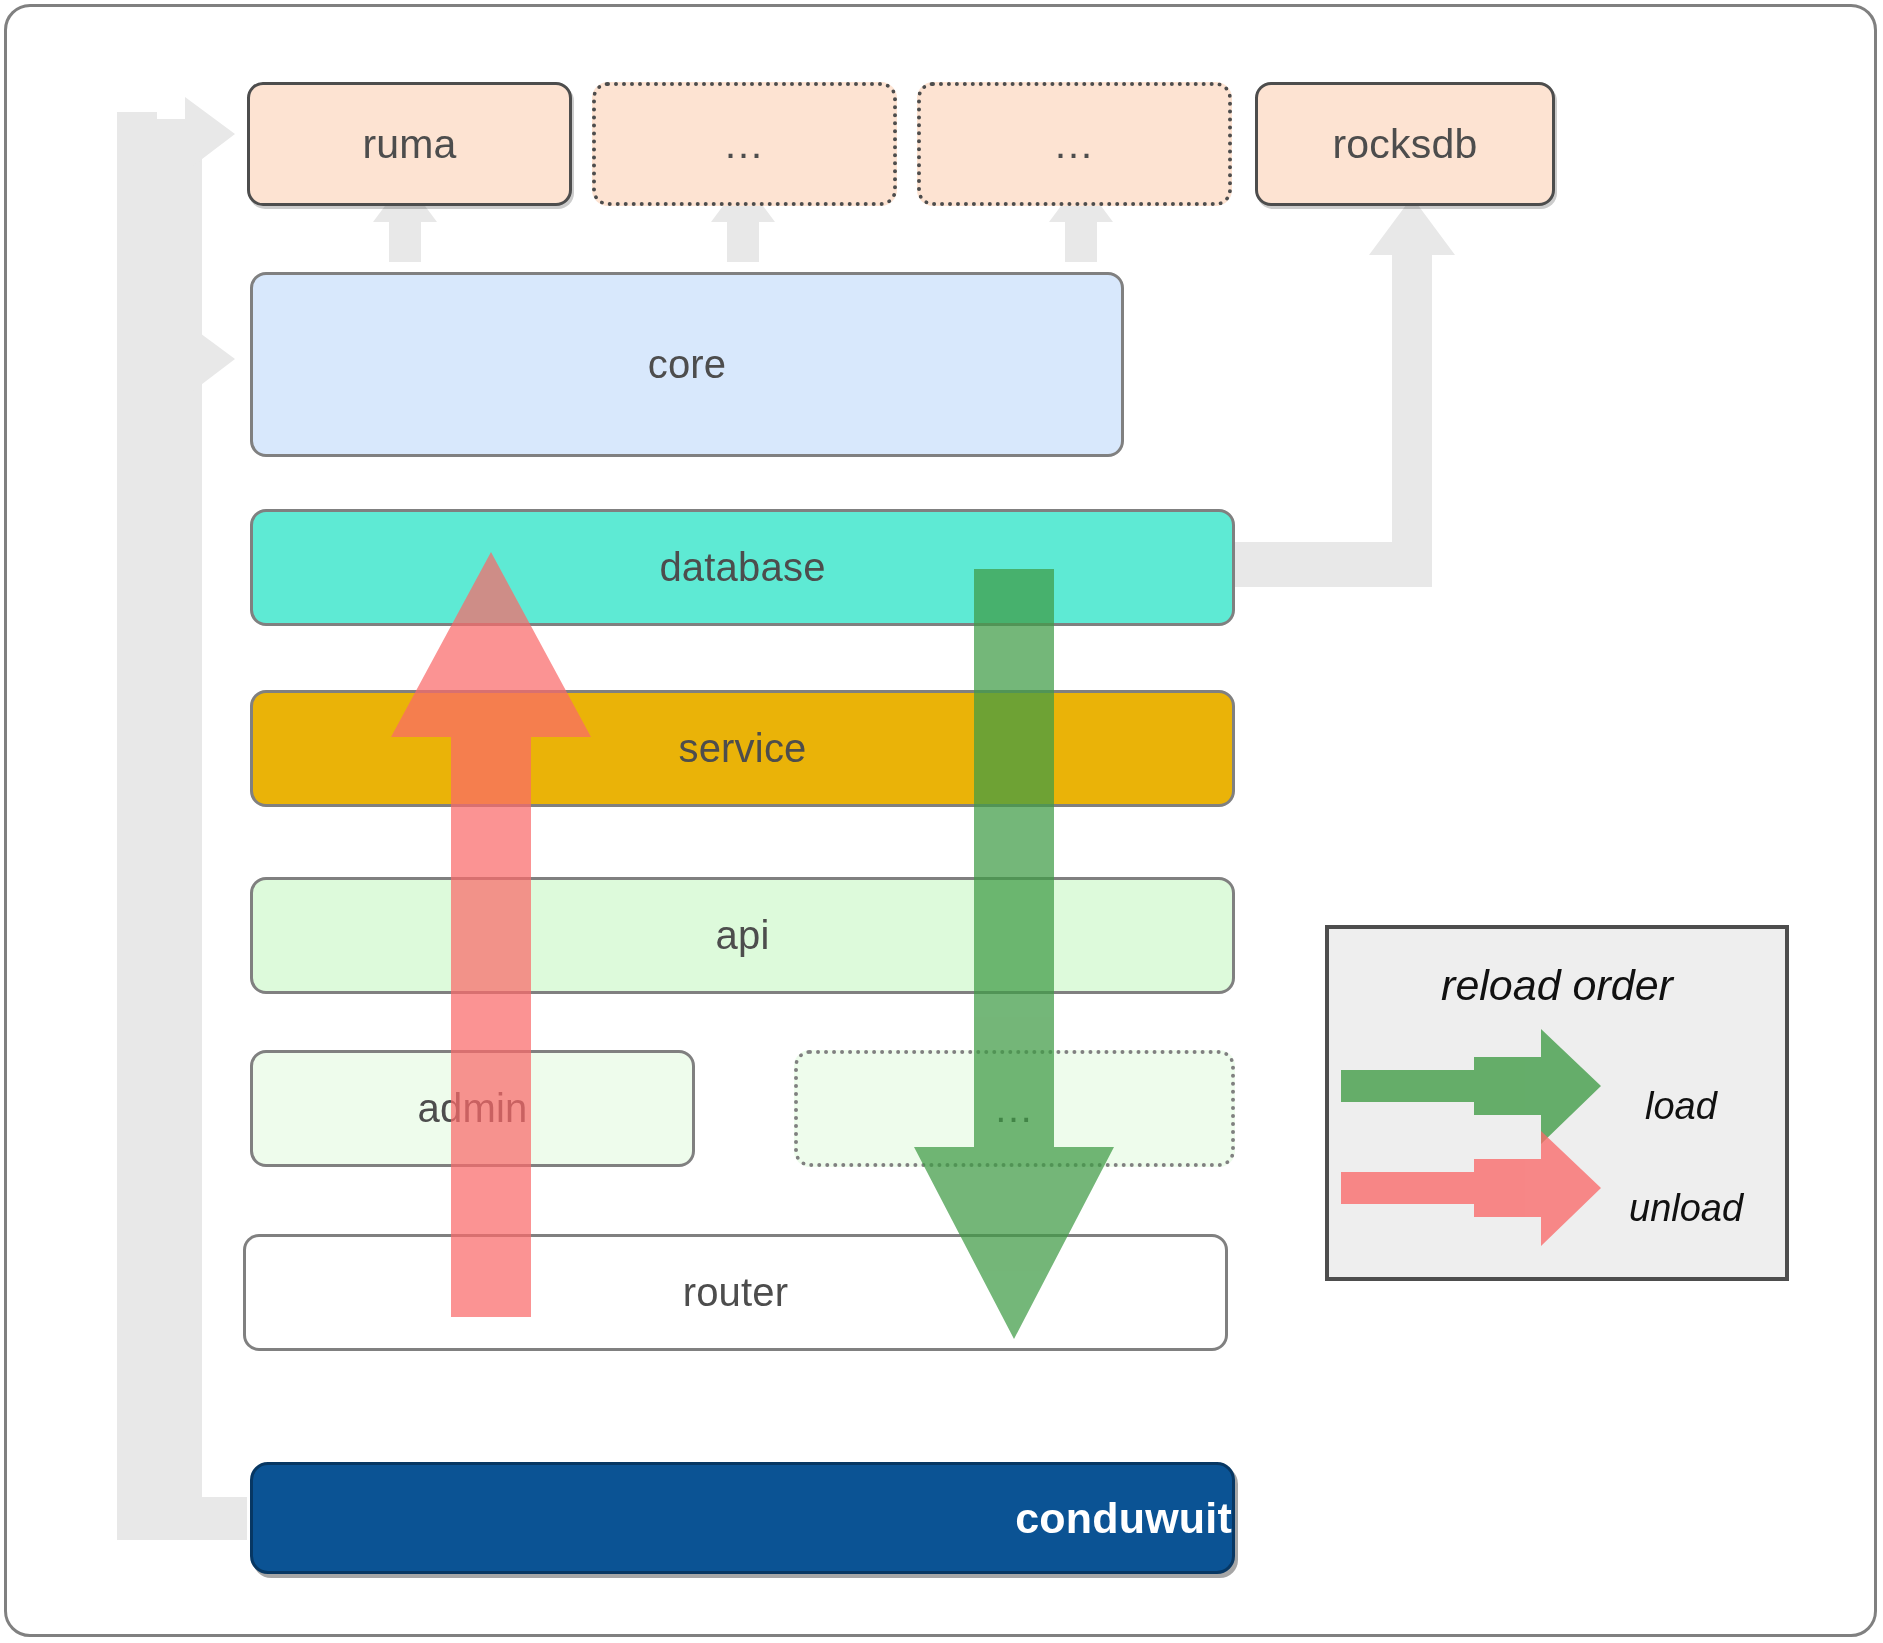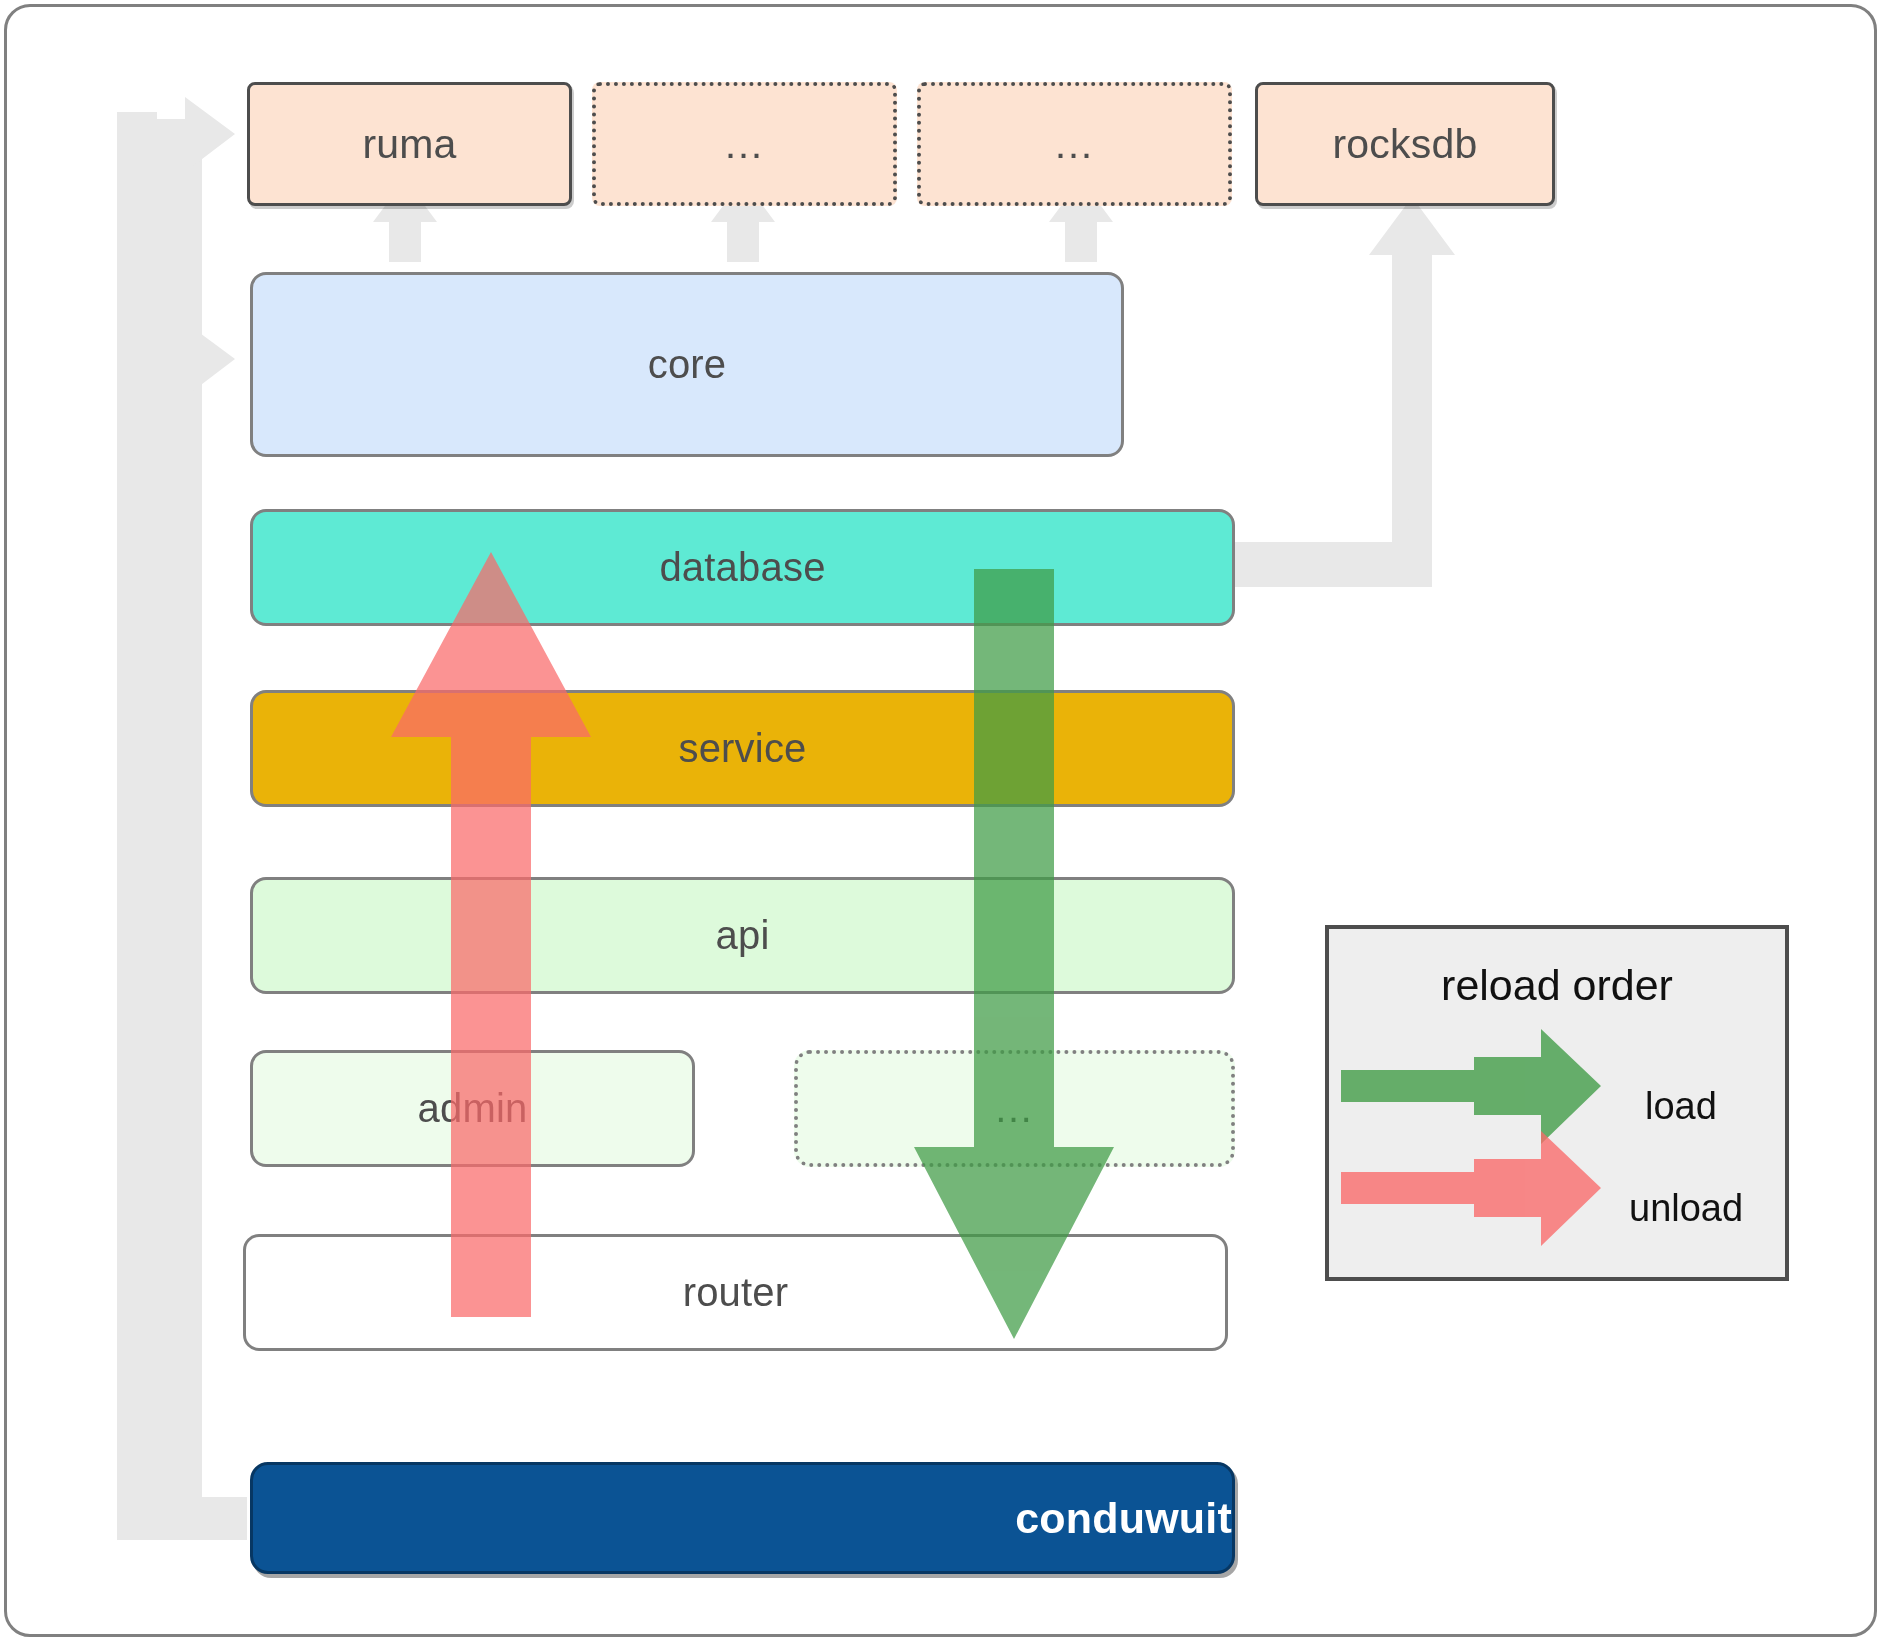--- a/index.html
+++ b/index.html
@@ -13,21 +13,21 @@
 
   .node{
     position:absolute;box-sizing:border-box;
     display:flex;align-items:center;justify-content:center;
     color:#4d4d4d;font-size:40px;border-radius:14px;
     letter-spacing:.2px;
   }
 
   
   .crate{
-    background:#fde3d2;border:3px solid #4d4d4d;border-radius:8px;
+    background:#fde3d2;border:3px solid #4d4d4d;border-radius:16px;
     height:124px;top:75px;font-size:41px;color:#4d4d4d;
     box-shadow:2px 3px 0 rgba(0,0,0,.20);
   }
   .crate.dotted{border-style:dotted;border-width:4px;box-shadow:none;}
 
   
   .layer{border:3px solid #808080;border-radius:16px;}
   .layer.core{background:#d8e8fc;}
   .layer.database{background:#5eead4;}
   .layer.service{background:#eab308;}
@@ -38,21 +38,21 @@
 
   .conduwuit{
     background:#0b5394;border:3px solid #073763;border-radius:18px;
     color:#ffffff;font-size:43px;font-weight:bold;
     box-shadow:3px 4px 0 rgba(0,0,0,.35);
   }
 
   
   #legend{
     position:absolute;left:1318px;top:918px;width:464px;height:356px;
-    background:#eeeeee;border:4px solid #4d4d4d;box-sizing:border-box;
+    background:#eeeeee;border:4px solid #4d4d4d;box-sizing:border-box;font-style:italic;
   }
   #legend .title{
     position:absolute;left:0;top:32px;width:100%;text-align:center;
     font-size:43px;color:#111111;
   }
   #legend .lg-label{
     position:absolute;font-size:38px;color:#111111;
   }
   #legend .lg-load-label{left:316px;top:156px;}
   #legend .lg-unload-label{left:300px;top:258px;}

